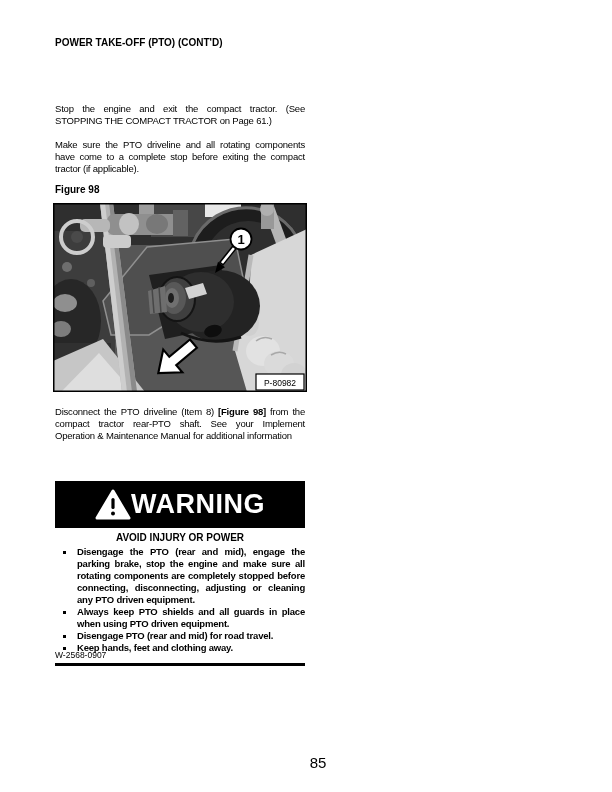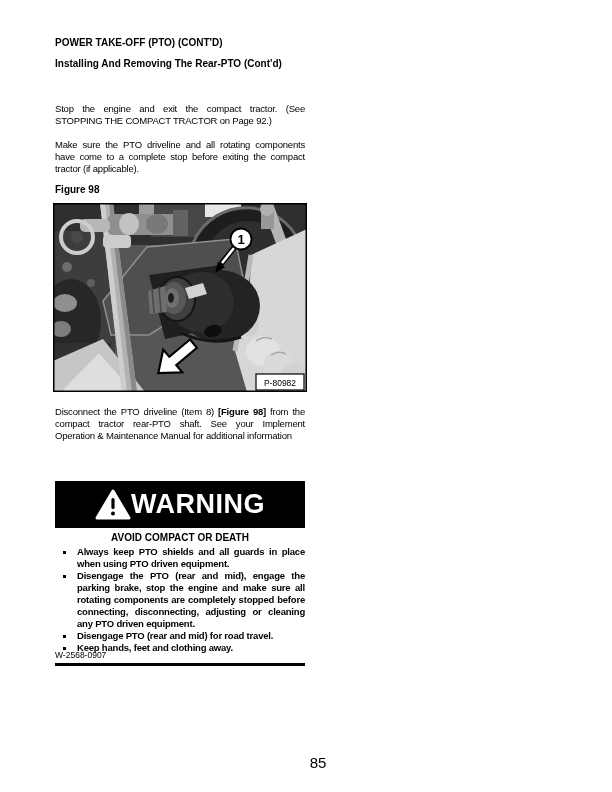--- a/index.html
+++ b/index.html
@@ -42,24 +42,23 @@
   .footer-title { top:754px; right:24px; font-size:15px; font-weight:bold;margin-top:28px; }
   svg text { font-family:"Liberation Sans", sans-serif; }
 </style>
 </head>
 <body>
 
 <div class="page">
 
   <div class="abs col h" style="top:37px">POWER TAKE-OFF (PTO) (CONT'D)</div>
 
-  <div class="abs col h" style="top:58px">Installing And Removing The Rear-PTO (Cont'd)</div>
 
 
-  <div class="abs col para" style="top:103px">Stop the engine and exit the compact tractor. (See STOPPING THE COMPACT TRACTOR on Page 92.)</div>
+  <div class="abs col para" style="top:103px">Stop the engine and exit the compact tractor. (See STOPPING THE COMPACT TRACTOR on Page 61.)</div>
 
   <div class="abs col para" style="top:139px">Make sure the PTO driveline and all rotating components have come to a complete stop before exiting the compact tractor (if applicable).</div>
 
   <div class="abs col h" style="top:184px">Figure 98</div>
 
   <div class="abs photo-wrap">
     <svg viewBox="0 0 254 189" width="254" height="189">
 
       <rect width="254" height="189" fill="#565656"></rect>
       <rect x="0" y="0" width="254" height="42" fill="#2f2f2f"></rect>
@@ -148,25 +147,25 @@
 
   <div class="abs banner">
     <svg width="36" height="31" viewBox="0 0 36 31">
       <path d="M18,2 L34,29 L2,29 Z" fill="#ffffff" stroke="#ffffff" stroke-width="3" stroke-linejoin="round"></path>
       <rect x="16.4" y="9" width="3.2" height="11" rx="1.6" fill="#000000"></rect>
       <circle cx="18" cy="24.5" r="2" fill="#000000"></circle>
     </svg>
     <span class="warn-word">WARNING</span>
   </div>
 
-  <div class="abs col warn-head">AVOID COMPACT OR DEATH</div>
+  <div class="abs col warn-head">AVOID INJURY OR POWER</div>
 
   <ul class="abs col bullets">
+    <li>Disengage the PTO (rear and mid), engage the parking brake, stop the engine and make sure all rotating components are completely stopped before connecting, disconnecting, adjusting or cleaning any PTO driven equipment.</li>
     <li>Always keep PTO shields and all guards in place when using PTO driven equipment.</li>
-    <li>Disengage the PTO (rear and mid), engage the parking brake, stop the engine and make sure all rotating components are completely stopped before connecting, disconnecting, adjusting or cleaning any PTO driven equipment.</li>
     <li>Disengage PTO (rear and mid) for road travel.</li>
     <li>Keep hands, feet and clothing away.</li>
   </ul>
 
   <div class="abs col w-code">W-2568-0907</div>
 
   <div class="abs rule"></div>
 
   <div class="abs footer-page">85</div>
   <div class="abs footer-title">CT235 Operation &amp; Maintenance Manual</div>

